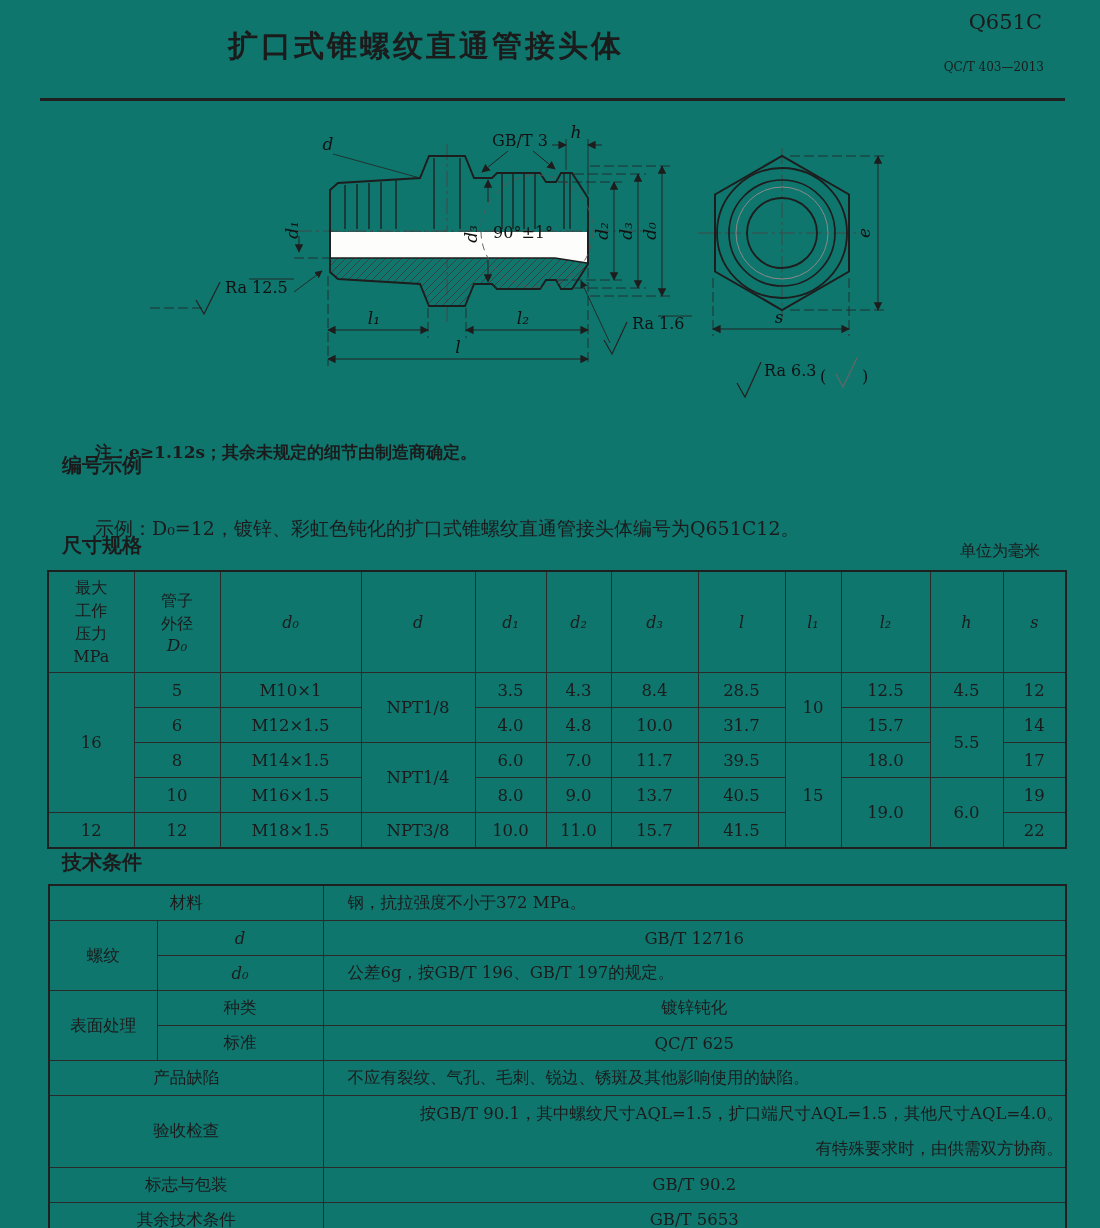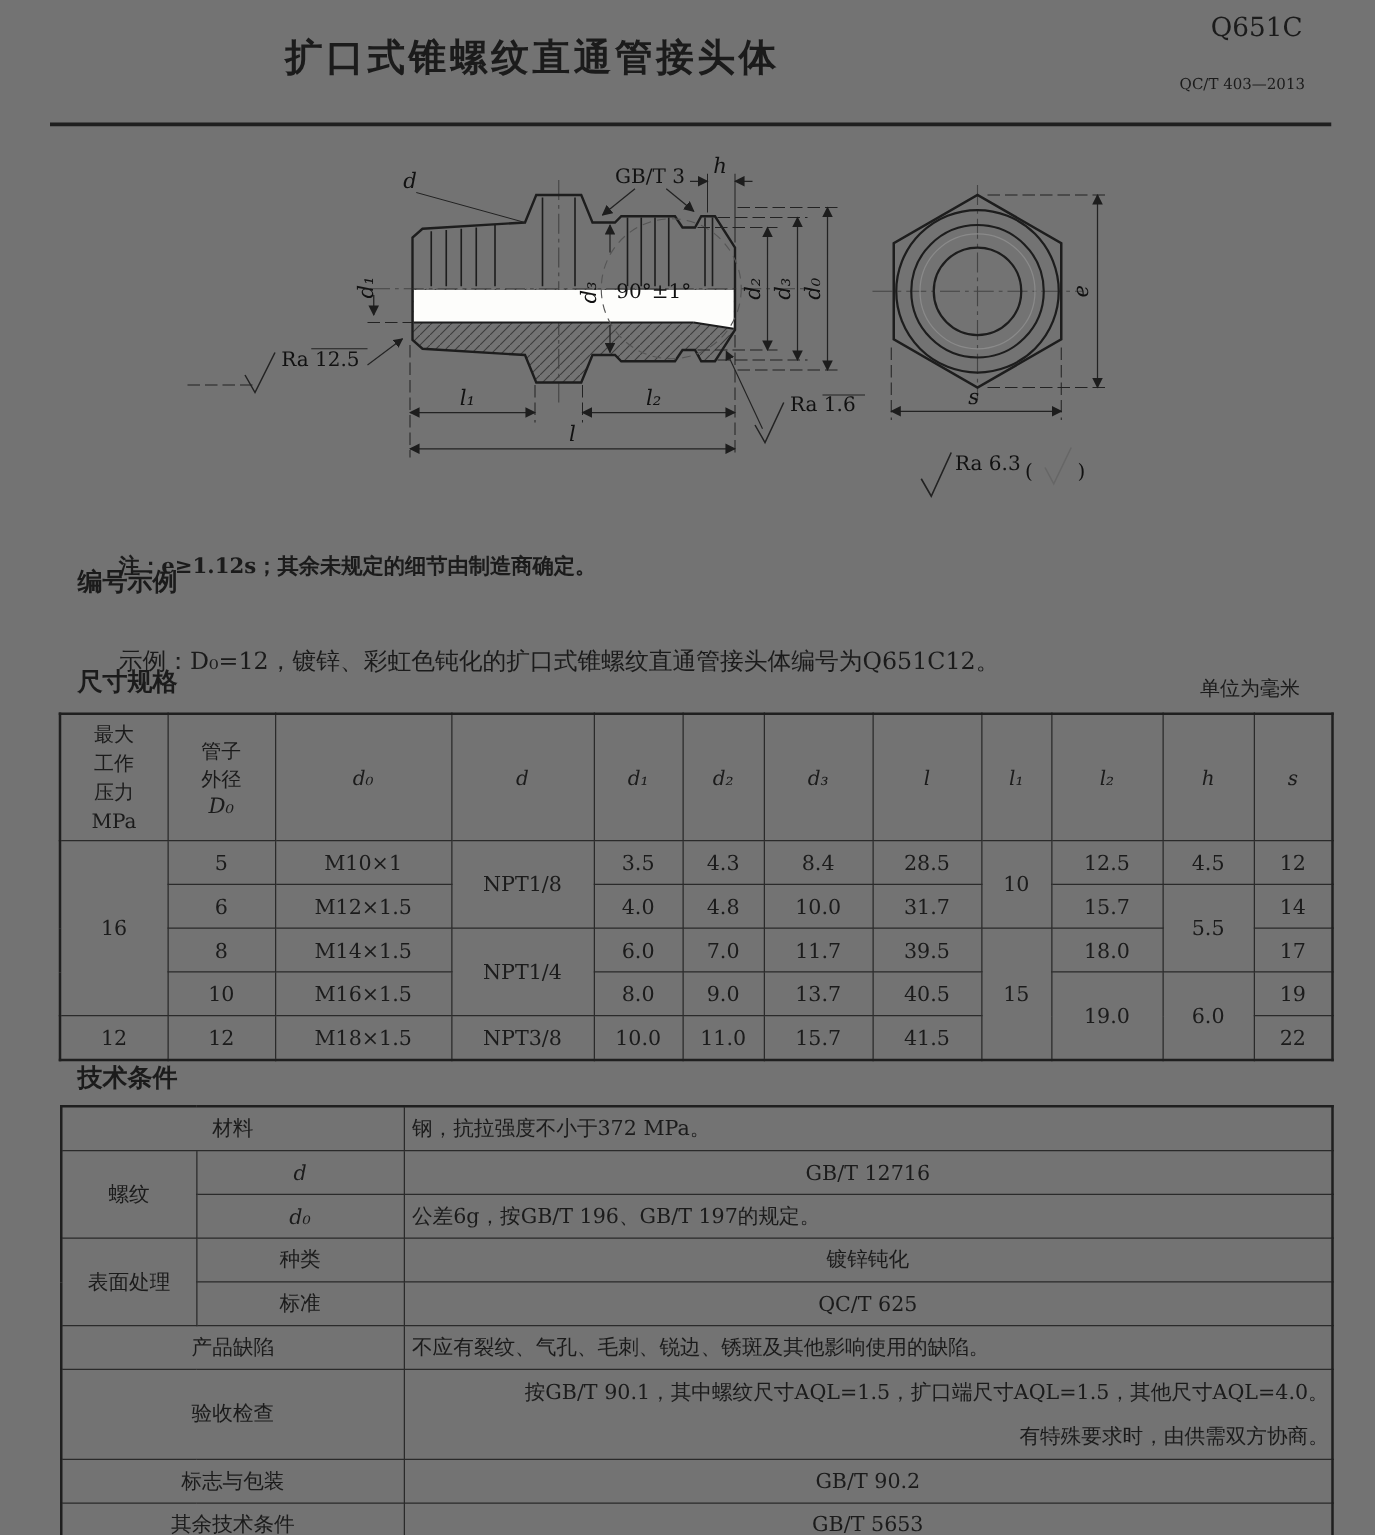--- a/index.html
+++ b/index.html
@@ -1,16 +1,16 @@
 <!DOCTYPE html>
 <html><head>
 <meta charset="utf-8">
 <style>
   html,body{margin:0;padding:0;background:#e8e8e8;}
-  .page{position:relative;width:1100px;height:1228px;background:#737373;color:#1b1b1b;
+  .page{position:relative;width:1100px;height:1228px;background:#0f766e;color:#1b1b1b;
         font-family:"DejaVu Serif","Liberation Serif",serif;overflow:hidden;margin:0 auto;}
   .doc-title{position:absolute;left:228px;top:6px;font-size:30px;font-weight:bold;letter-spacing:3px;
              font-family:"Liberation Sans","DejaVu Sans",sans-serif;}
   .doc-code{position:absolute;right:58px;top:10px;font-size:21px;}
   .doc-standard{position:absolute;right:56px;top:60px;font-size:12px;}
   .head-rule{position:absolute;left:40px;top:98px;width:1025px;height:3px;background:#1f1f1f;}
   .drawing{position:absolute;left:0;top:108px;}
   .note-line{position:absolute;left:95px;top:424px;font-size:17px;font-weight:bold;}
   .note-line b{font-family:"Liberation Sans","DejaVu Sans",sans-serif;}
   .sec-head{position:absolute;font-size:20px;font-weight:bold;margin:0;
@@ -21,21 +21,21 @@
   td,th{border:1.5px solid #2a2a2a;text-align:center;vertical-align:middle;
         font-size:16.5px;font-weight:normal;padding:0 2px;}
   .spec-table{left:47px;top:570px;width:1018px;}
   .spec-table{border:2.5px solid #1f1f1f;}
   .tech-table{left:48px;top:884px;width:1017px;border:2.5px solid #1f1f1f;}
   .spec-table thead th{height:100px;font-size:16px;}
   .spec-table tbody td{height:34px;}
   .tech-table td{height:34px;font-size:16.5px;}
   .pre{white-space:pre-line;line-height:1.45;}
   .var{font-style:italic;font-family:"DejaVu Serif",serif;font-size:17px;}
-  .t-left{text-align:left;padding-left:6px;margin-top:32px;}
+  .t-left{text-align:left;padding-left:24px;margin-top:32px;}
   .insp-line{text-align:right;padding:2px 0 2px 0;line-height:1.9;}
   svg text{fill:#111;}
   .svar{font:italic 17px "DejaVu Serif",serif;}
   .slab{font:16px "DejaVu Serif",serif;}
 </style>
 </head>
 <body>
 
 <div class="page">
 

